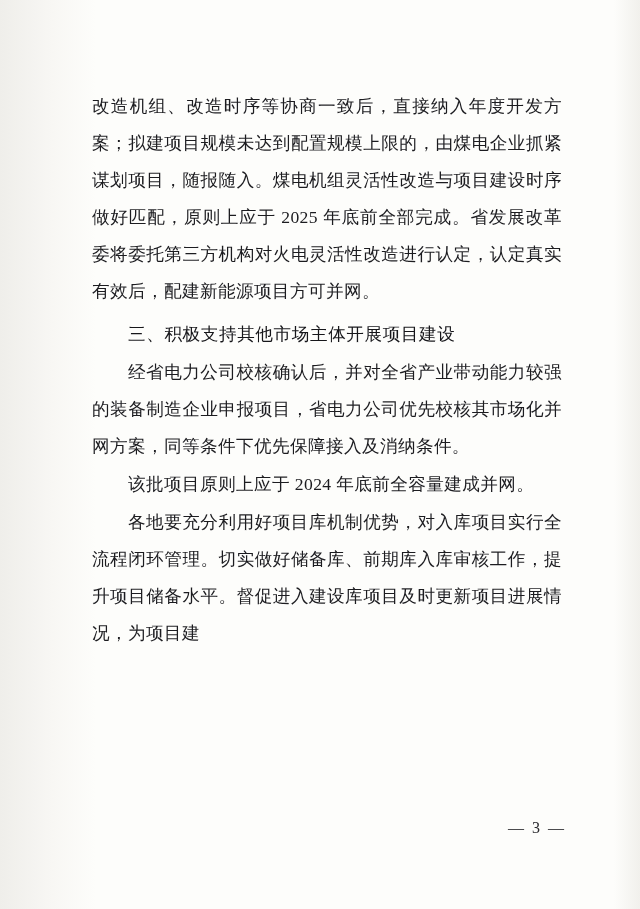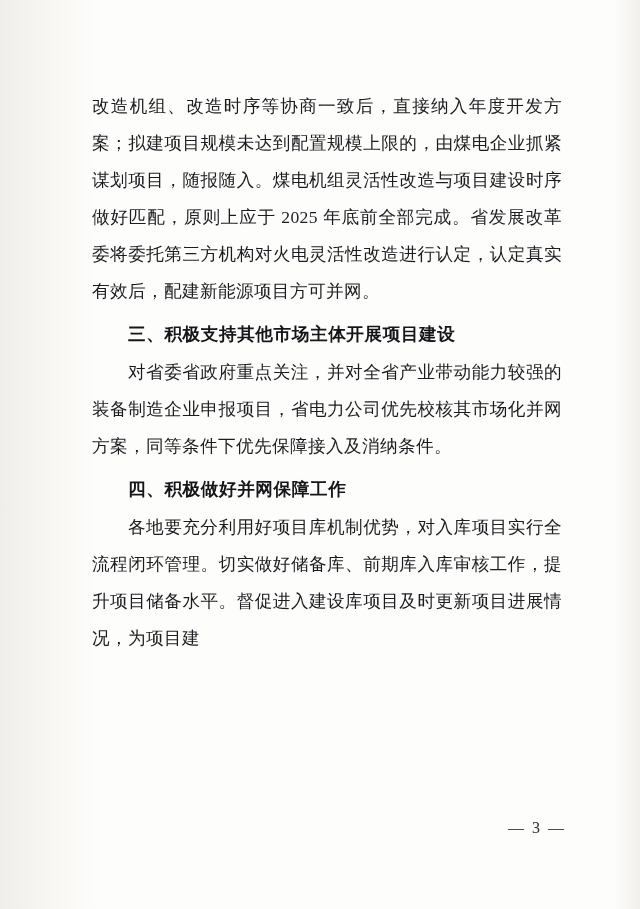--- a/index.html
+++ b/index.html
@@ -51,21 +51,21 @@
     text-justify: inter-ideograph;
     letter-spacing: 0.4px;
   }
   p.indent {
     text-indent: 36px;
   }
   h3.heading {
     margin: 6px 0 1px 0;
     font-size: 17.6px;
     line-height: 37px;
-    font-weight: bold;
+    font-weight: normal;
     color: #16161a;
     text-indent: 36px;
     letter-spacing: 0.6px;
     font-family: "Liberation Sans", "DejaVu Sans", sans-serif;
   }
   .page-number {
     position: absolute;
     right: 74px;
     bottom: 72px;
     font-size: 16px;
@@ -80,24 +80,24 @@
 
 <div class="page">
 
   <div class="doc-body">
 
     <p class="para">改造机组、改造时序等协商一致后，直接纳入年度开发方案；拟建项目规模未达到配置规模上限的，由煤电企业抓紧谋划项目，随报随入。煤电机组灵活性改造与项目建设时序做好匹配，原则上应于 2025 年底前全部完成。省发展改革委将委托第三方机构对火电灵活性改造进行认定，认定真实有效后，配建新能源项目方可并网。</p>
 
     <h3 class="heading">三、积极支持其他市场主体开展项目建设</h3>
 
 
-    <p class="para indent">对省委省政府重点关注，并对全省产业带动能力较强的装备制造企业申报项目，省电力公司优先校核其市场化并网方案，同等条件下优先保障接入及消纳条件。</p>
+    <p class="para indent">经省电力公司校核确认后，并对全省产业带动能力较强的装备制造企业申报项目，省电力公司优先校核其市场化并网方案，同等条件下优先保障接入及消纳条件。</p>
 
+    <p class="para indent">该批项目原则上应于 2024 年底前全容量建成并网。</p>
 
-    <h3 class="heading">四、积极做好并网保障工作</h3>
 
 
 
     <p class="para indent">各地要充分利用好项目库机制优势，对入库项目实行全流程闭环管理。切实做好储备库、前期库入库审核工作，提升项目储备水平。督促进入建设库项目及时更新项目进展情况，为项目建</p>
 
   </div>
 
   <div class="page-number">— 3 —</div>
 
 </div>

